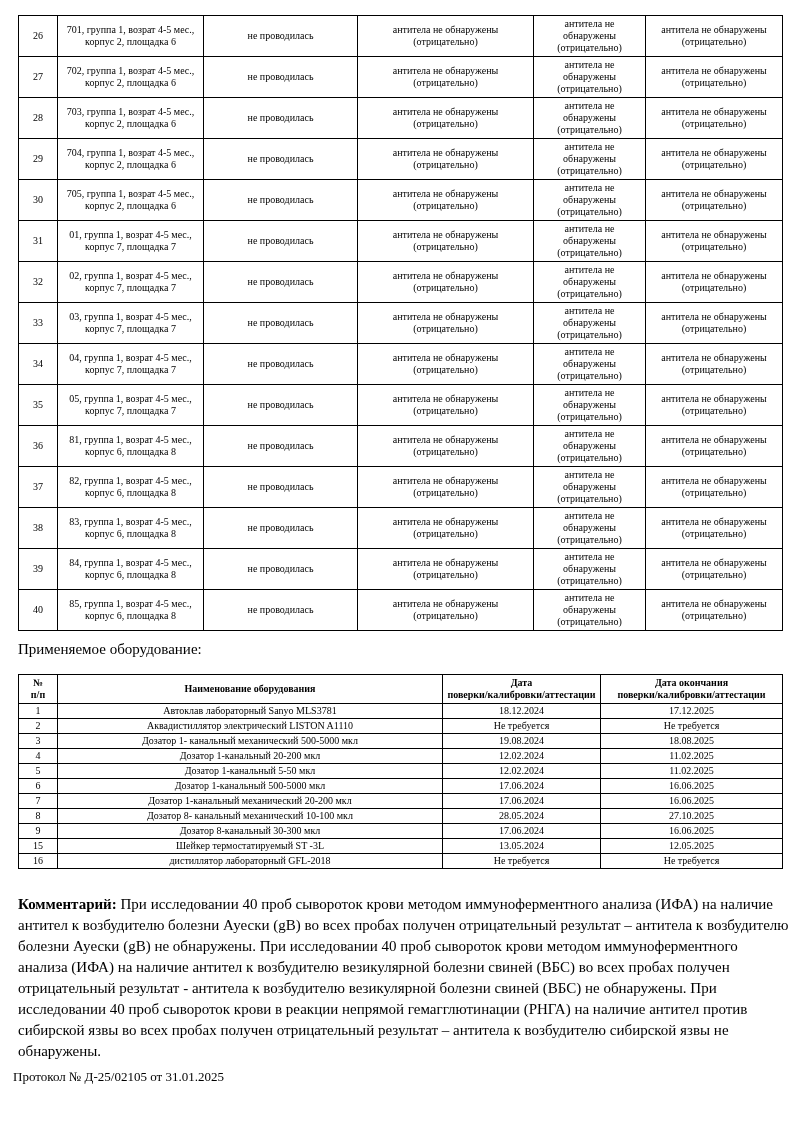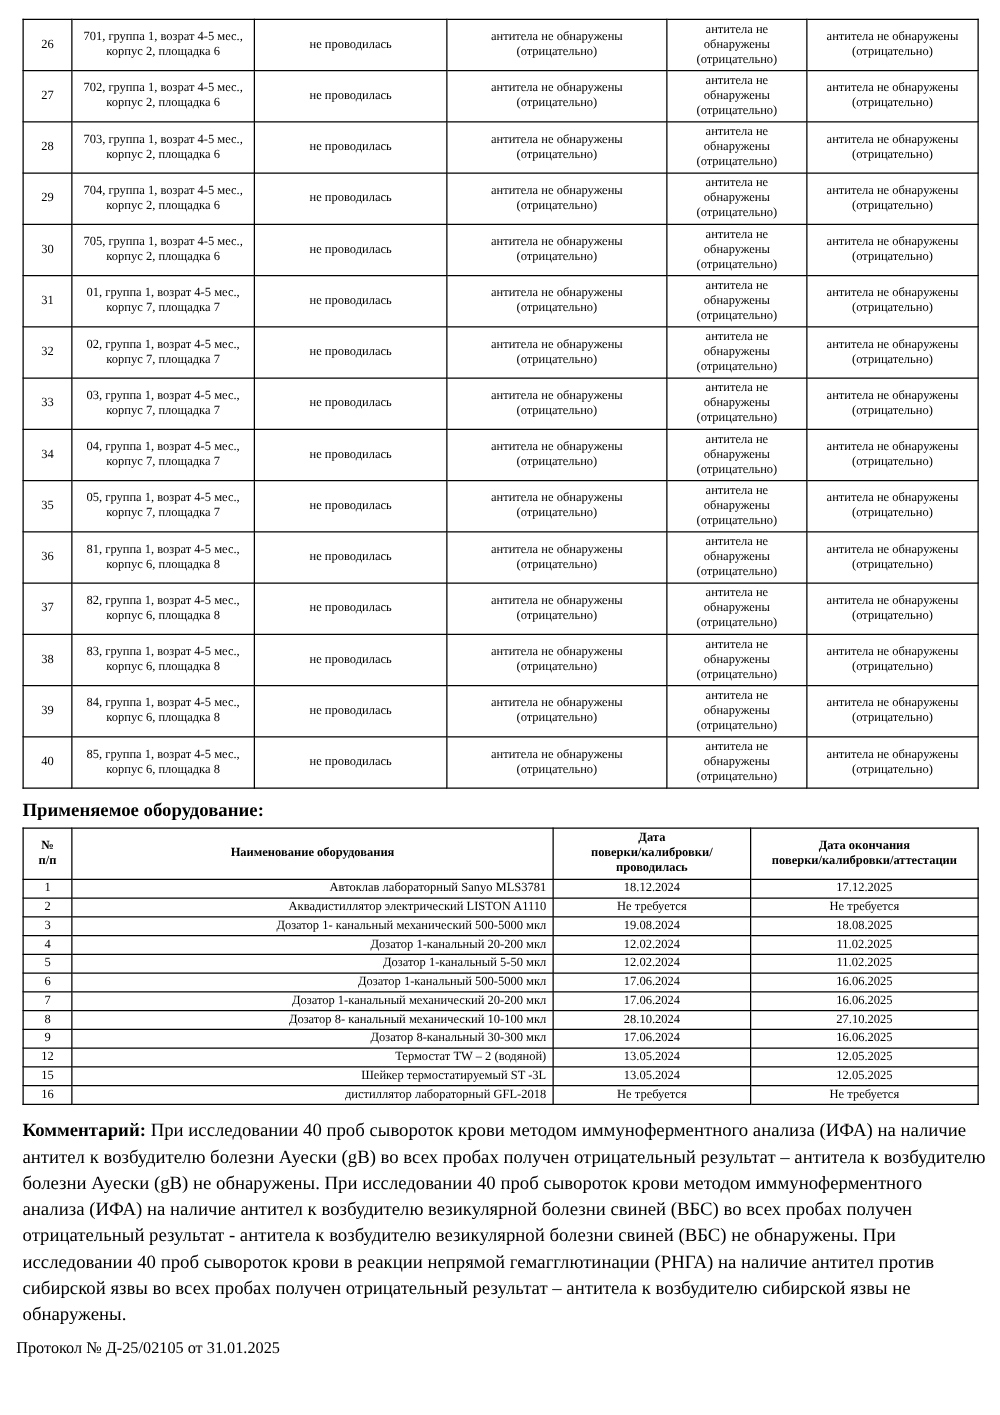--- a/index.html
+++ b/index.html
@@ -30,23 +30,22 @@
     vertical-align: middle;
     font-size: 10px;
     line-height: 12px;
     padding: 2px 6px;
     height: 41px;
     overflow: hidden;
   }
 
   
   .equip-title {
-    margin: 10px 0 4px 0;
+    margin: 10px 0 16px 0;
     font-size: 15px;
-    font-weight: bold;
   }
   table.equip {
     border-collapse: collapse;
     table-layout: fixed;
     width: 764px;
   }
   .equip th {
     border: 1px solid #000;
     box-sizing: border-box;
     font-weight: bold;
@@ -61,25 +60,25 @@
     border: 1px solid #000;
     box-sizing: border-box;
     vertical-align: middle;
     font-size: 10px;
     line-height: 12px;
     padding: 1px 5px;
     height: 15px;
     overflow: hidden;
   }
   .equip td.c { text-align: center; }
-  .equip td.l { text-align: right; }
+  .equip td.l { text-align: center; }
 
   
   .comment {
-    margin: 11px 0 0 0;
+    margin: 25px 0 0 0;
     width: 772px;
     font-size: 15px;
     line-height: 21px;
     text-align: left;
   }
   .comment b { font-weight: bold; }
 
   
   .footer {
     margin: 7px 0 0 -5px;
@@ -234,21 +233,21 @@
         <col style="width:385px">
         <col style="width:158px">
         <col style="width:182px">
     </colgroup>
     <thead>
       <tr>
         <th>№
 п/п</th>
         <th>Наименование оборудования</th>
         <th>Дата
-поверки/калибровки/проводилась</th>
+поверки/калибровки/аттестации</th>
         <th>Дата окончания
 поверки/калибровки/аттестации</th>
       </tr>
     </thead>
     <tbody id="equip-body">
         <tr>
           <td class="c">1</td>
           <td class="l">Автоклав лабораторный Sanyo MLS3781</td>
           <td class="c">18.12.2024</td>
           <td class="c">17.12.2025</td>
@@ -285,36 +284,30 @@
         </tr>
         <tr>
           <td class="c">7</td>
           <td class="l">Дозатор 1-канальный механический 20-200 мкл</td>
           <td class="c">17.06.2024</td>
           <td class="c">16.06.2025</td>
         </tr>
         <tr>
           <td class="c">8</td>
           <td class="l">Дозатор 8- канальный механический 10-100 мкл</td>
-          <td class="c">28.10.2024</td>
+          <td class="c">28.05.2024</td>
           <td class="c">27.10.2025</td>
         </tr>
         <tr>
           <td class="c">9</td>
           <td class="l">Дозатор 8-канальный 30-300 мкл</td>
           <td class="c">17.06.2024</td>
           <td class="c">16.06.2025</td>
         </tr>
         <tr>
-          <td class="c">12</td>
-          <td class="l">Термостат TW – 2 (водяной)</td>
-          <td class="c">13.05.2024</td>
-          <td class="c">12.05.2025</td>
-        </tr>
-        <tr>
           <td class="c">15</td>
           <td class="l">Шейкер термостатируемый ST -3L</td>
           <td class="c">13.05.2024</td>
           <td class="c">12.05.2025</td>
         </tr>
         <tr>
           <td class="c">16</td>
           <td class="l">дистиллятор лабораторный GFL-2018</td>
           <td class="c">Не требуется</td>
           <td class="c">Не требуется</td>

